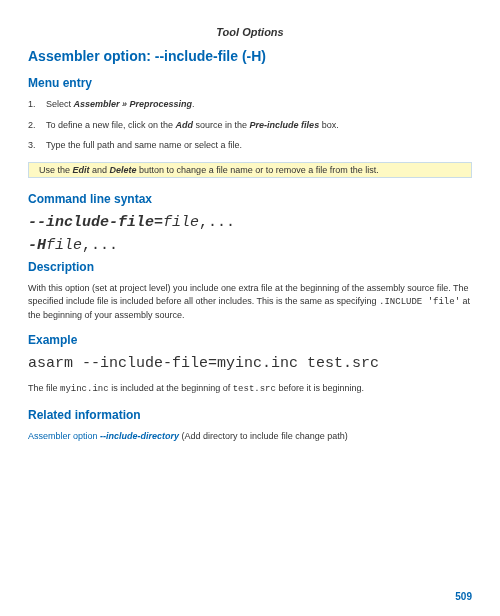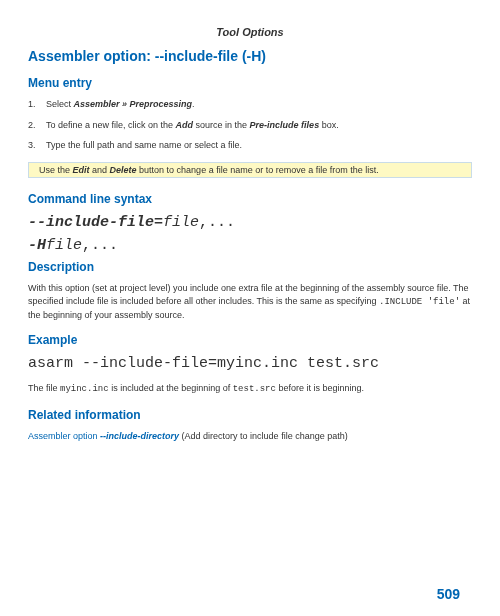--- a/index.html
+++ b/index.html
@@ -78,24 +78,24 @@
     }
     .mono {
       font-family: "Courier New", monospace;
     }
     .link {
       color: #0066b3;
     }
     .page-num {
       position: absolute;
       bottom: 14px;
-      right: 40px;
+      right: 28px;
       color: #0066b3;
       font-weight: bold;
-      font-size: 14px;
+      font-size: 10px;
     }
     .section-spacing {
       margin-top: 12px;
     }
     b { font-weight: bold; font-style: italic; }
   </style>
 </head>
 <body>
 
 <div class="header-label">Tool Options</div>

